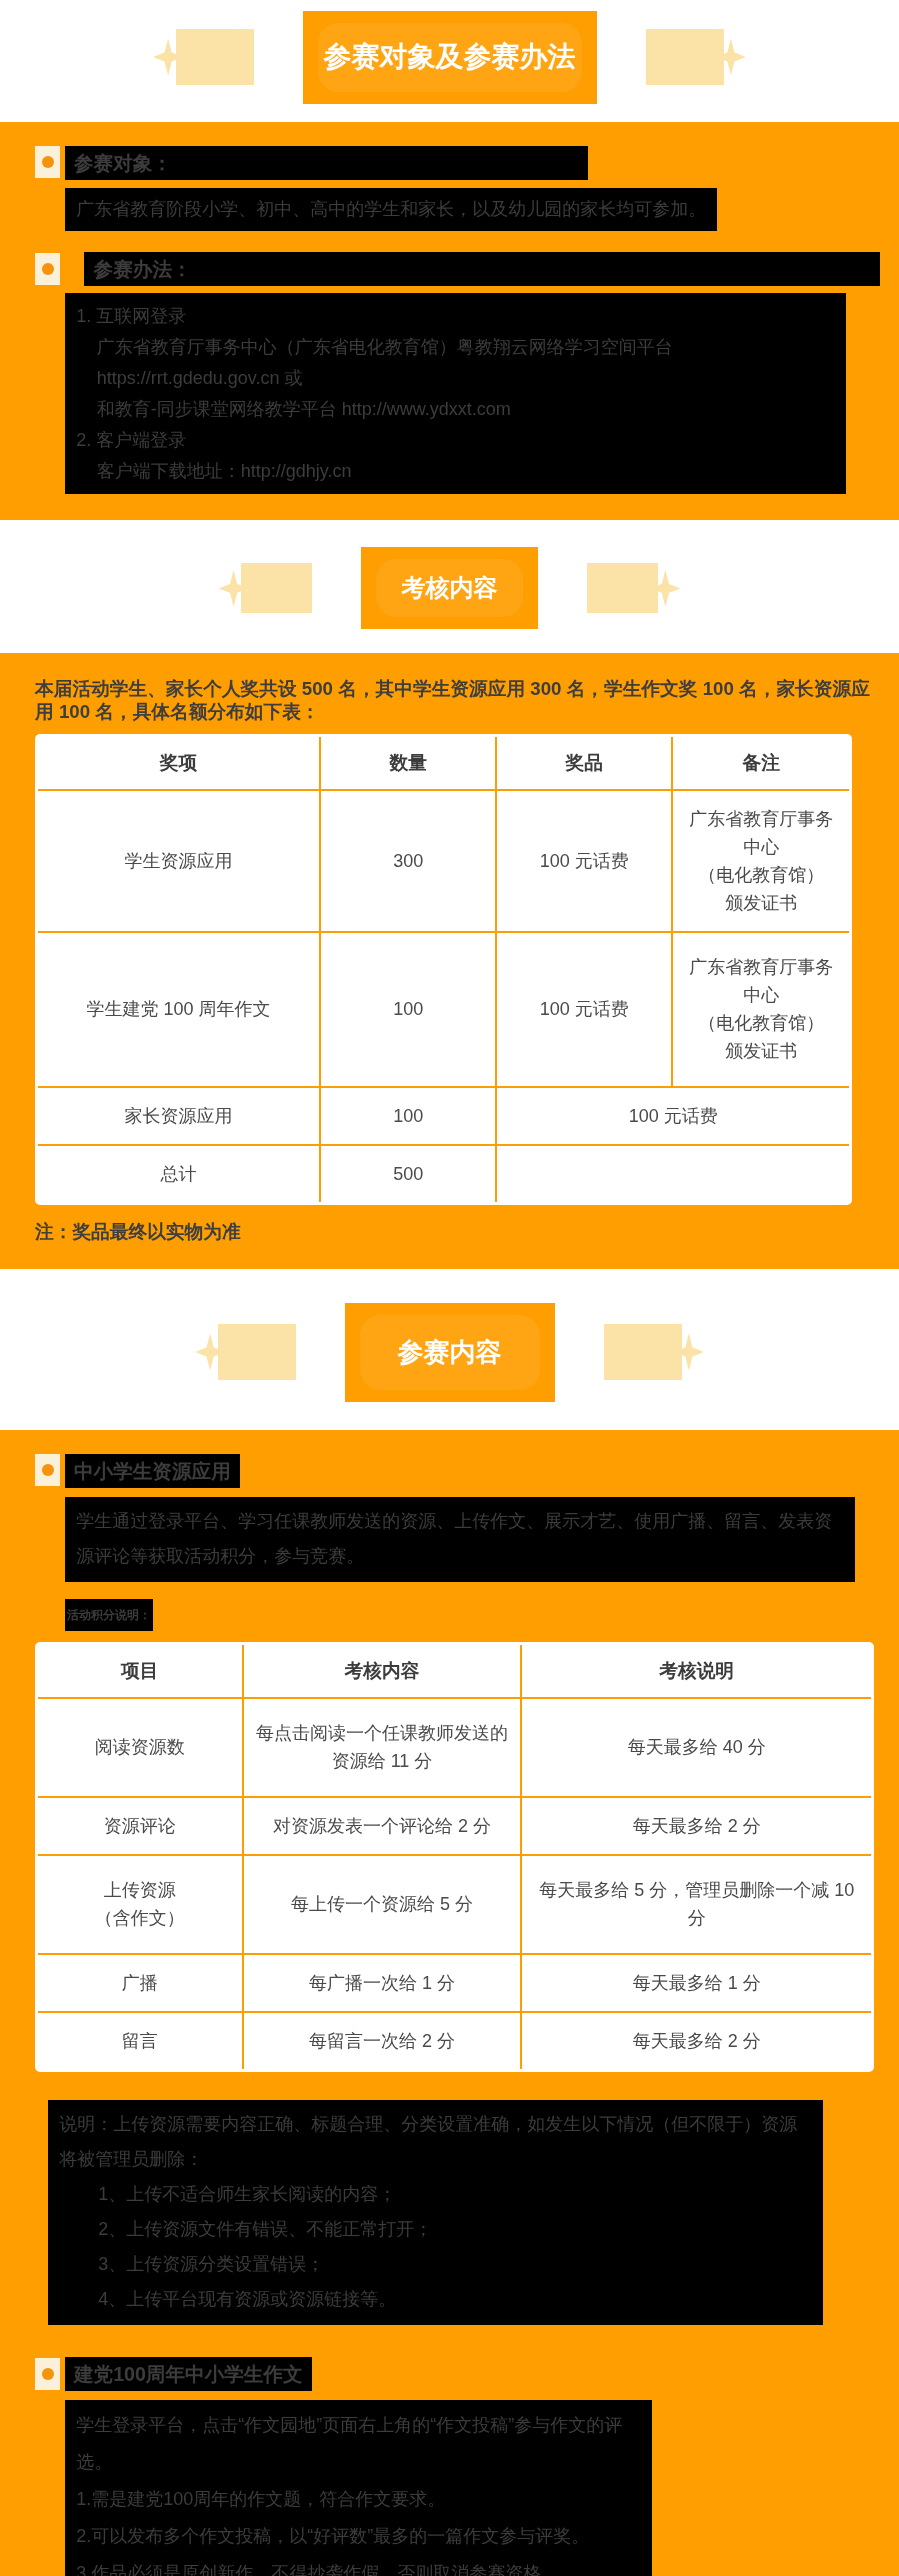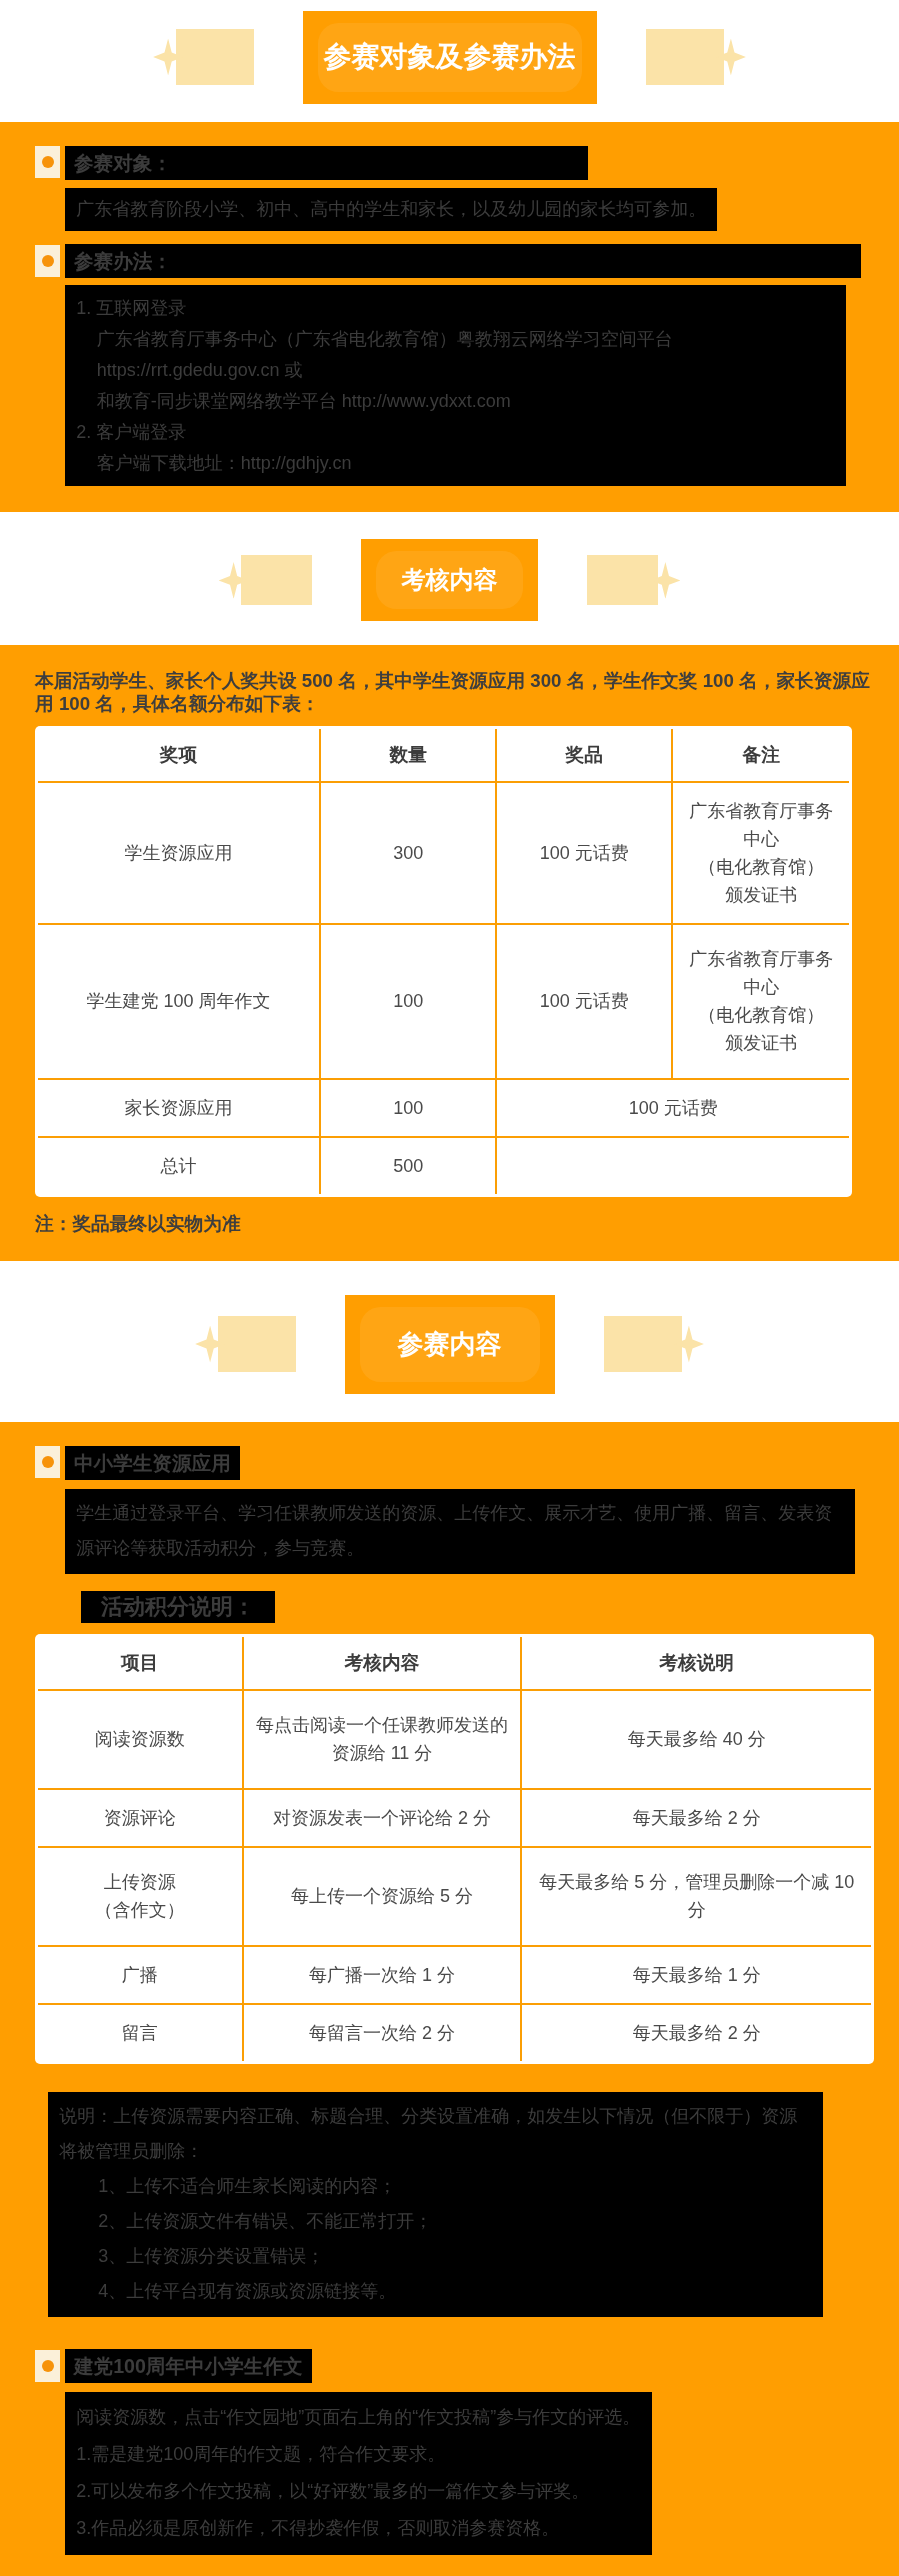--- a/index.html
+++ b/index.html
@@ -60,23 +60,23 @@
   .hl-inlineblock { display:inline-block; }
   .target-text { margin-top:8.4px; line-height:28px; }
   .methods { width:781px; line-height:31px; margin-top:7.5px; }
   .methods .cont { padding-left:20.5px; }
   .res-desc { width:790px; line-height:35px; margin-top:9.3px; }
   .essay-block { width:587px; line-height:37px; margin-top:9.3px; }
   .note-block { margin-left:13px; margin-top:28px; width:775px; line-height:35px; }
   .note-block .cont2 { padding-left:39px; }
   .hl-sub {
     display:inline-block; background:#000000; color:#3c3c3c; font-weight:bold;
-    font-size:22px; line-height:32px; padding:0 20px; margin-left:46px;
-  }
-  .mt14 { margin-top:13px; }
+    font-size:12px; line-height:32px; padding:0 2px; margin-left:30px;
+  }
+  .mt14 { margin-top:21px;justify-content:space-between; }
   .mt18 { margin-top:17px; }
   .mt34 { margin-top:32px; }
   
   .on-orange { color:#3e3e3e; font-weight:bold; font-size:18.7px; line-height:23px; }
   .awards-note { margin-top:15px; }
   
   .tblwrap {
     background:#ffffff; border-radius:5px; padding:2.8px;
     box-sizing:border-box; margin-top:11.2px;
   }
@@ -282,20 +282,20 @@
     <div class="cont2">4、上传平台现有资源或资源链接等。</div>
   </div>
 
   <div class="bullet-row mt34">
     <span class="bullet">
         <span class="bullet-dot"></span>
       </span>
     <span class="hl-h fit">建党100周年中小学生作文</span>
   </div>
   <div class="hl-block essay-block">
-    <div>阅读资源数，点击“作文园地”页面右上角的“作文投稿”参与作文的评选。</div>
+    <div>学生登录平台，点击“作文园地”页面右上角的“作文投稿”参与作文的评选。</div>
     <div>1.需是建党100周年的作文题，符合作文要求。</div>
     <div>2.可以发布多个作文投稿，以“好评数”最多的一篇作文参与评奖。</div>
     <div>3.作品必须是原创新作，不得抄袭作假，否则取消参赛资格。</div>
   </div>
 
 </div>
 
 
 </body></html>

